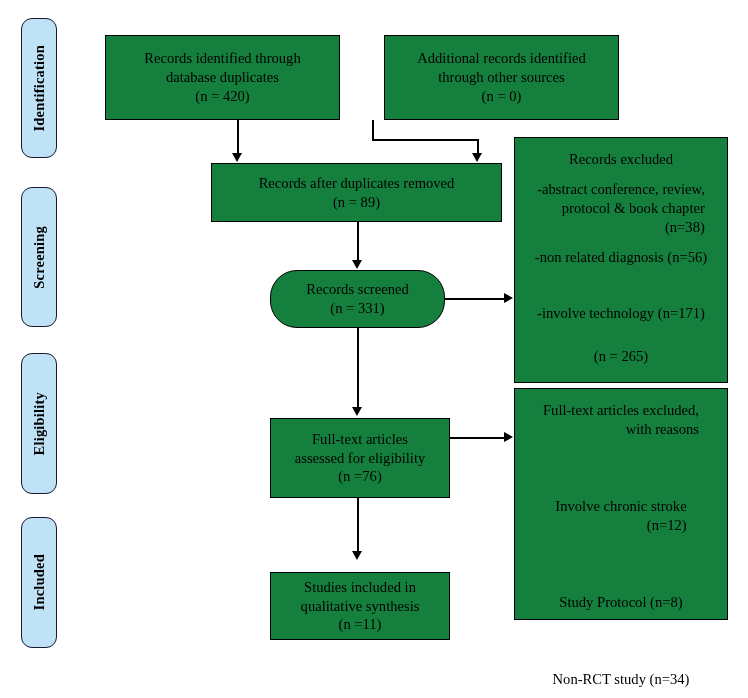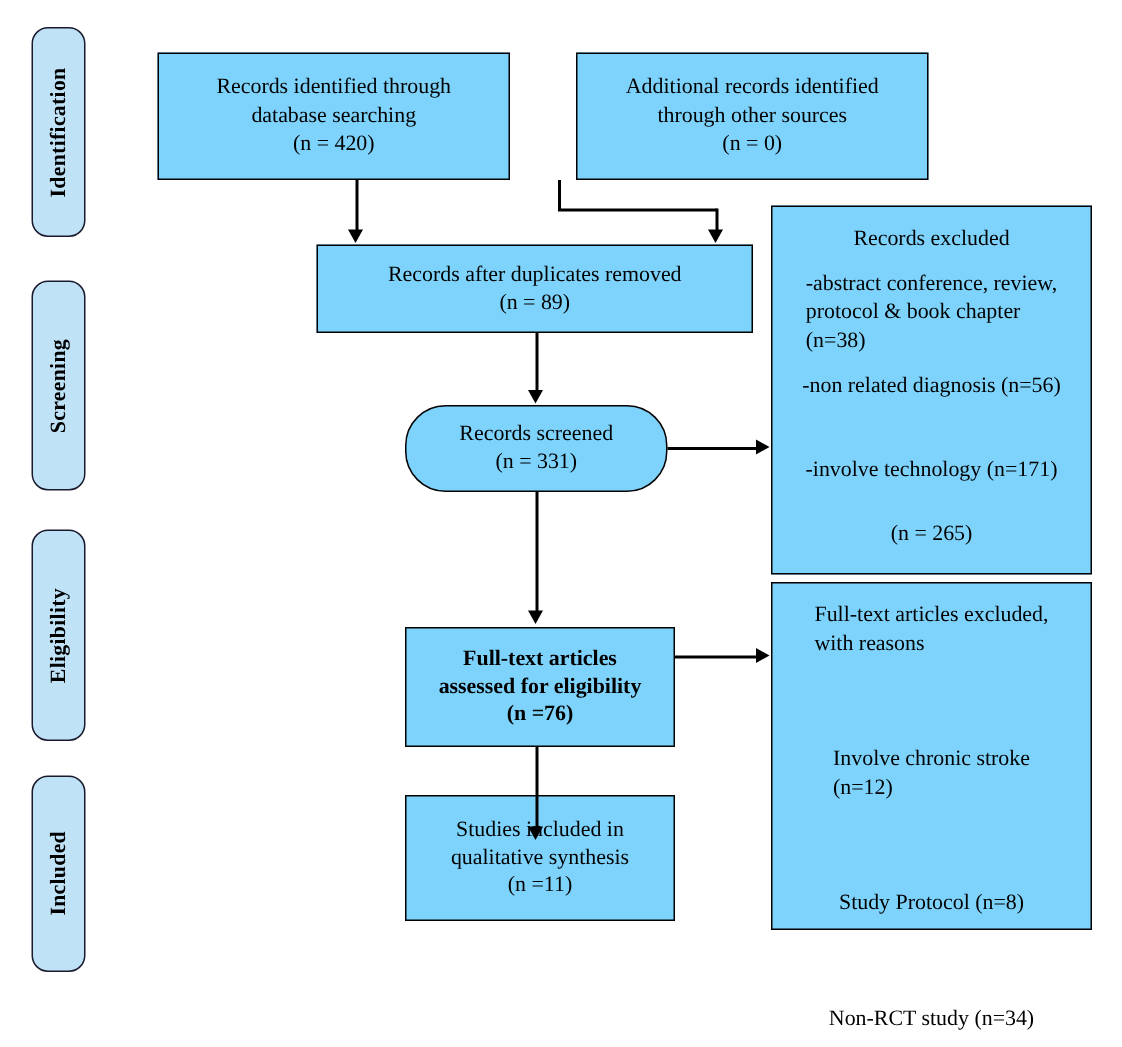--- a/index.html
+++ b/index.html
@@ -36,27 +36,27 @@
     font-size: 14.5px;
     letter-spacing: 0.2px;
     white-space: nowrap;
     color: #000000;
   }
 
   
   .flow-box {
     position: absolute;
     box-sizing: border-box;
-    background: #7dd3fc;
+    background: #15803d;
     border: 1.4px solid #000000;
     display: flex;
     flex-direction: column;
     align-items: center;
     justify-content: center;
-    text-align: left;
+    text-align: right;
     font-size: 14.6px;
     line-height: 1.30;
     padding: 4px 6px;
   }
   .flow-box .line { display: block; white-space: nowrap; }
   .flow-box.top-aligned {
     justify-content: flex-start;
     padding-top: 12px;
   }
   .flow-box .blk { margin-bottom: 11px; }
@@ -102,21 +102,21 @@
   <div class="stage-pill" style="left:21px; top:353px; width:36px; height:141px;">
     <span class="stage-label">Eligibility</span>
   </div>
 
   <div class="stage-pill" style="left:21px; top:517px; width:36px; height:131px;">
     <span class="stage-label">Included</span>
   </div>
 
   <div class="flow-box" style="left:105px; top:35px; width:235px; height:85px;">
     <span class="line">Records identified through</span>
-    <span class="line">database searching</span>
+    <span class="line">database duplicates</span>
     <span class="line">(n = 420)</span>
   </div>
 
   <div class="flow-box" style="left:384px; top:35px; width:235px; height:85px;">
     <span class="line">Additional records identified</span>
     <span class="line">through other sources</span>
     <span class="line">(n = 0)</span>
   </div>
 
   <div class="flow-box" style="left:211px; top:163px; width:291px; height:59px;">
@@ -142,21 +142,21 @@
       <span class="line">-non related diagnosis (n=56)</span>
     </div>
     <div class="blk" style="margin-bottom:24px;margin-top:26px;">
       <span class="line">-involve technology (n=171)</span>
     </div>
     <div class="blk">
       <span class="line">(n = 265)</span>
     </div>
   </div>
 
-  <div class="flow-box" style="left:270px; top:418px; width:180px; height:80px;font-weight:bold;">
+  <div class="flow-box" style="left:270px; top:418px; width:180px; height:80px;">
     <span class="line">Full-text articles</span>
     <span class="line">assessed for eligibility</span>
     <span class="line">(n =76)</span>
   </div>
 
   <div class="flow-box top-aligned" style="left:514px; top:388px; width:214px; height:232px;gap:47px;">
     <div class="blk">
       <span class="line">Full-text articles excluded,</span>
       <span class="line">with reasons</span>
     </div>
@@ -168,21 +168,21 @@
       <span class="line">Study Protocol (n=8)</span>
     </div>
     <div class="blk">
       <span class="line">Non-RCT study (n=34)</span>
     </div>
     <div class="blk">
       <span class="line">Other diagnosis (n=4)</span>
     </div>
   </div>
 
-  <div class="flow-box" style="left:270px; top:530px; width:180px; height:84px;">
+  <div class="flow-box" style="left:270px; top:572px; width:180px; height:68px;">
     <span class="line">Studies included in</span>
     <span class="line">qualitative synthesis</span>
     <span class="line">(n =11)</span>
   </div>
 
   <div class="conn v" style="left:237px; top:120px; height:34px;"></div>
   <div class="arrowhead down" style="left:232px; top:153px;"></div>
 
   <div class="conn v" style="left:372px; top:120px; height:20px;"></div>
   <div class="conn h" style="left:372px; top:139px; width:106px;"></div>

